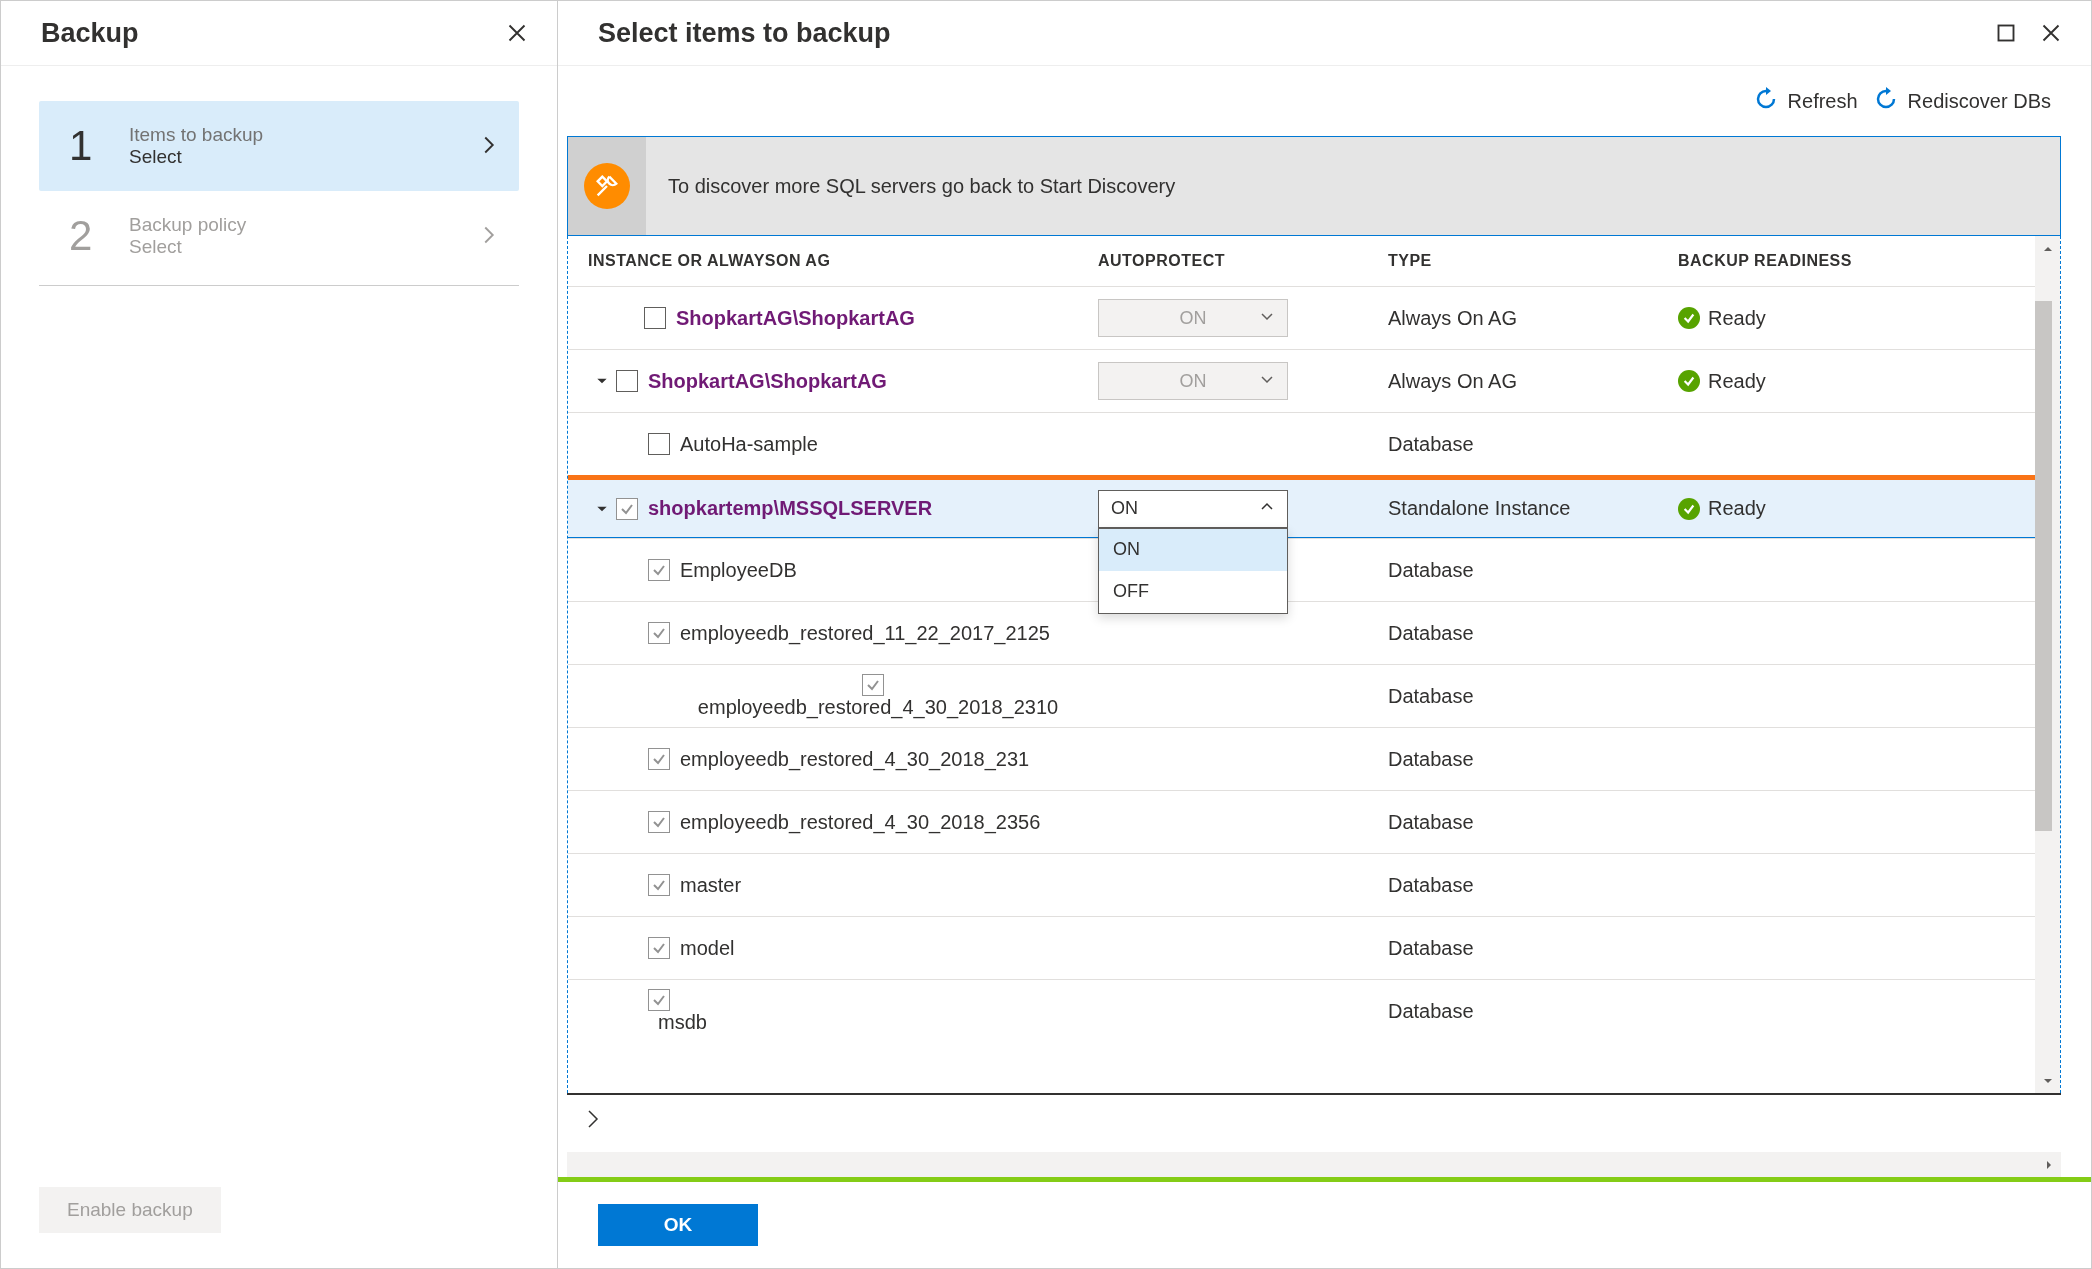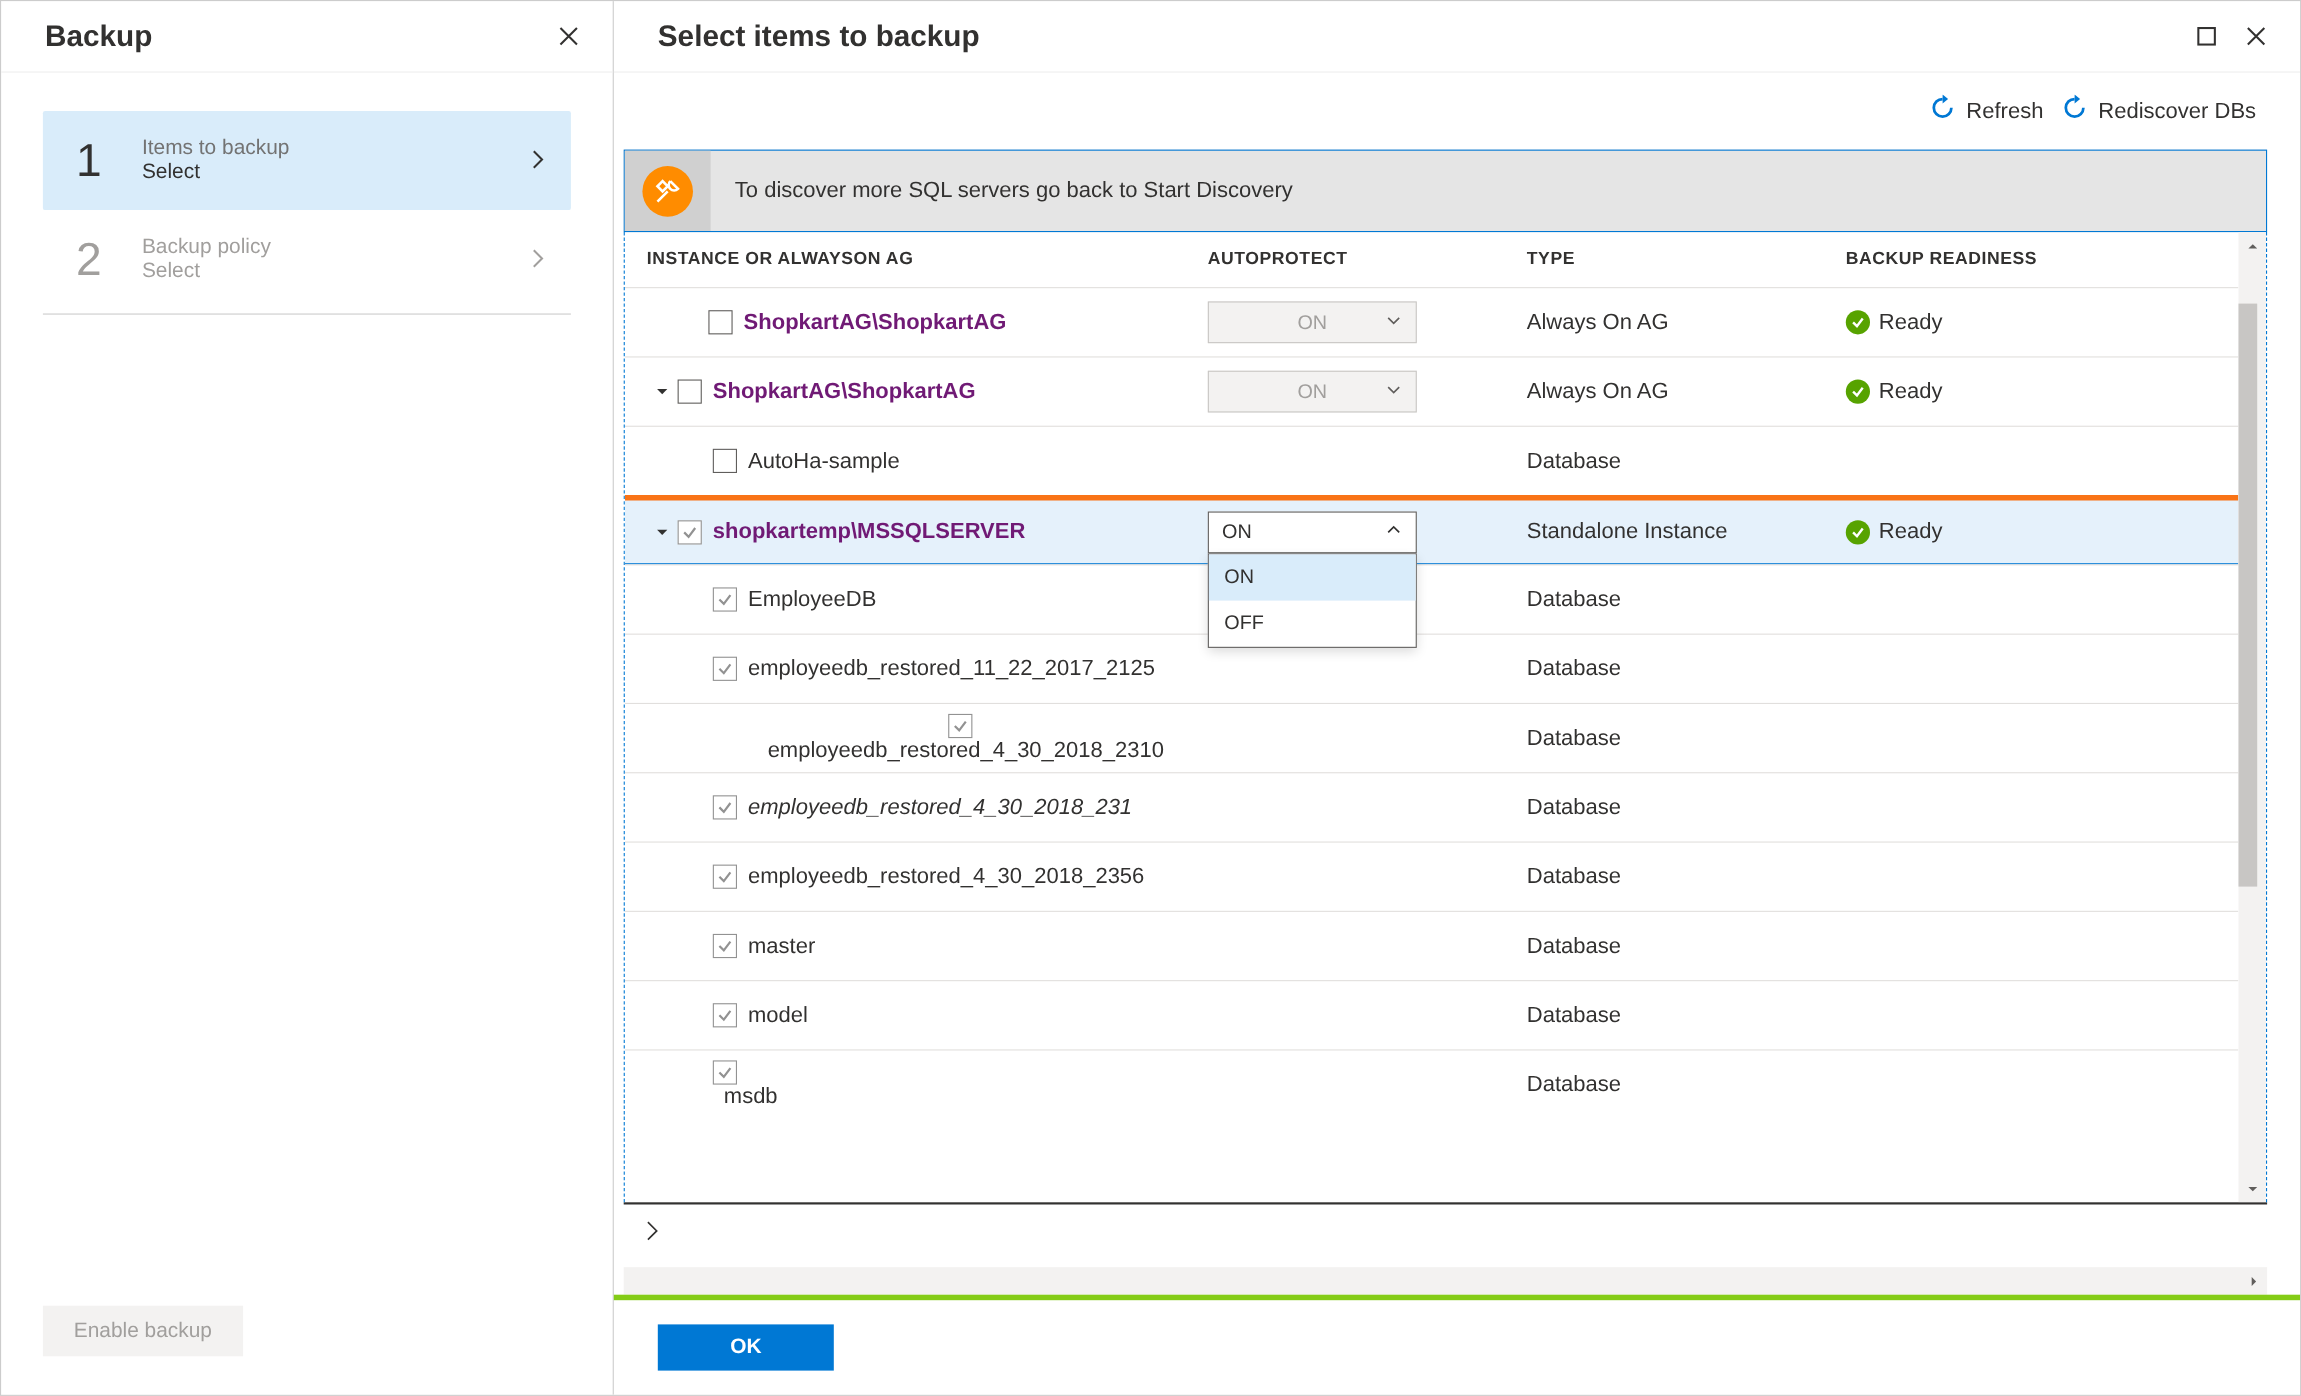--- a/index.html
+++ b/index.html
@@ -87,21 +87,21 @@
   gap: 10px;
   color: #323130;
   font-size: 20px;
   cursor: pointer;
 }
 .refresh-icon svg { width:24px; height:24px; }
 
 .info-banner {
   display:flex;
   align-items:center;
-  height: 75px;
+  height: 100px;
   background: #e5e5e5;
   border: 1px solid #0078d4;
   margin: 0 30px 0 9px;
 }
 .info-icon-wrap {
   width: 78px;
   height: 100%;
   background: #d0d0d0;
   display:flex;
   align-items:center;
@@ -503,21 +503,21 @@
                 </span>
                 <span class="db-name">employeedb_restored_4_30_2018_2310</span>
               </div>
             </div>
             <div class="col-auto" style="position: relative;"></div>
             <div class="col-type">Database</div>
             <div class="col-ready"></div>
           </div>
           <div class="row">
             <div class="col-inst">
-              <div class="indent-2" style="display: flex; align-items: flex-start; font-style: italic;">
+              <div class="indent-2" style="display: flex; align-items: flex-start;">
                 <span class="checkbox checked">
                   <svg viewBox="0 0 16 16">
                     <path d="M3 8 L7 12 L13 4" stroke="#929292" stroke-width="2" fill="none"></path>
                   </svg>
                 </span>
                 <span class="db-name">employeedb_restored_4_30_2018_231</span>
               </div>
             </div>
             <div class="col-auto" style="position: relative;"></div>
             <div class="col-type">Database</div>

